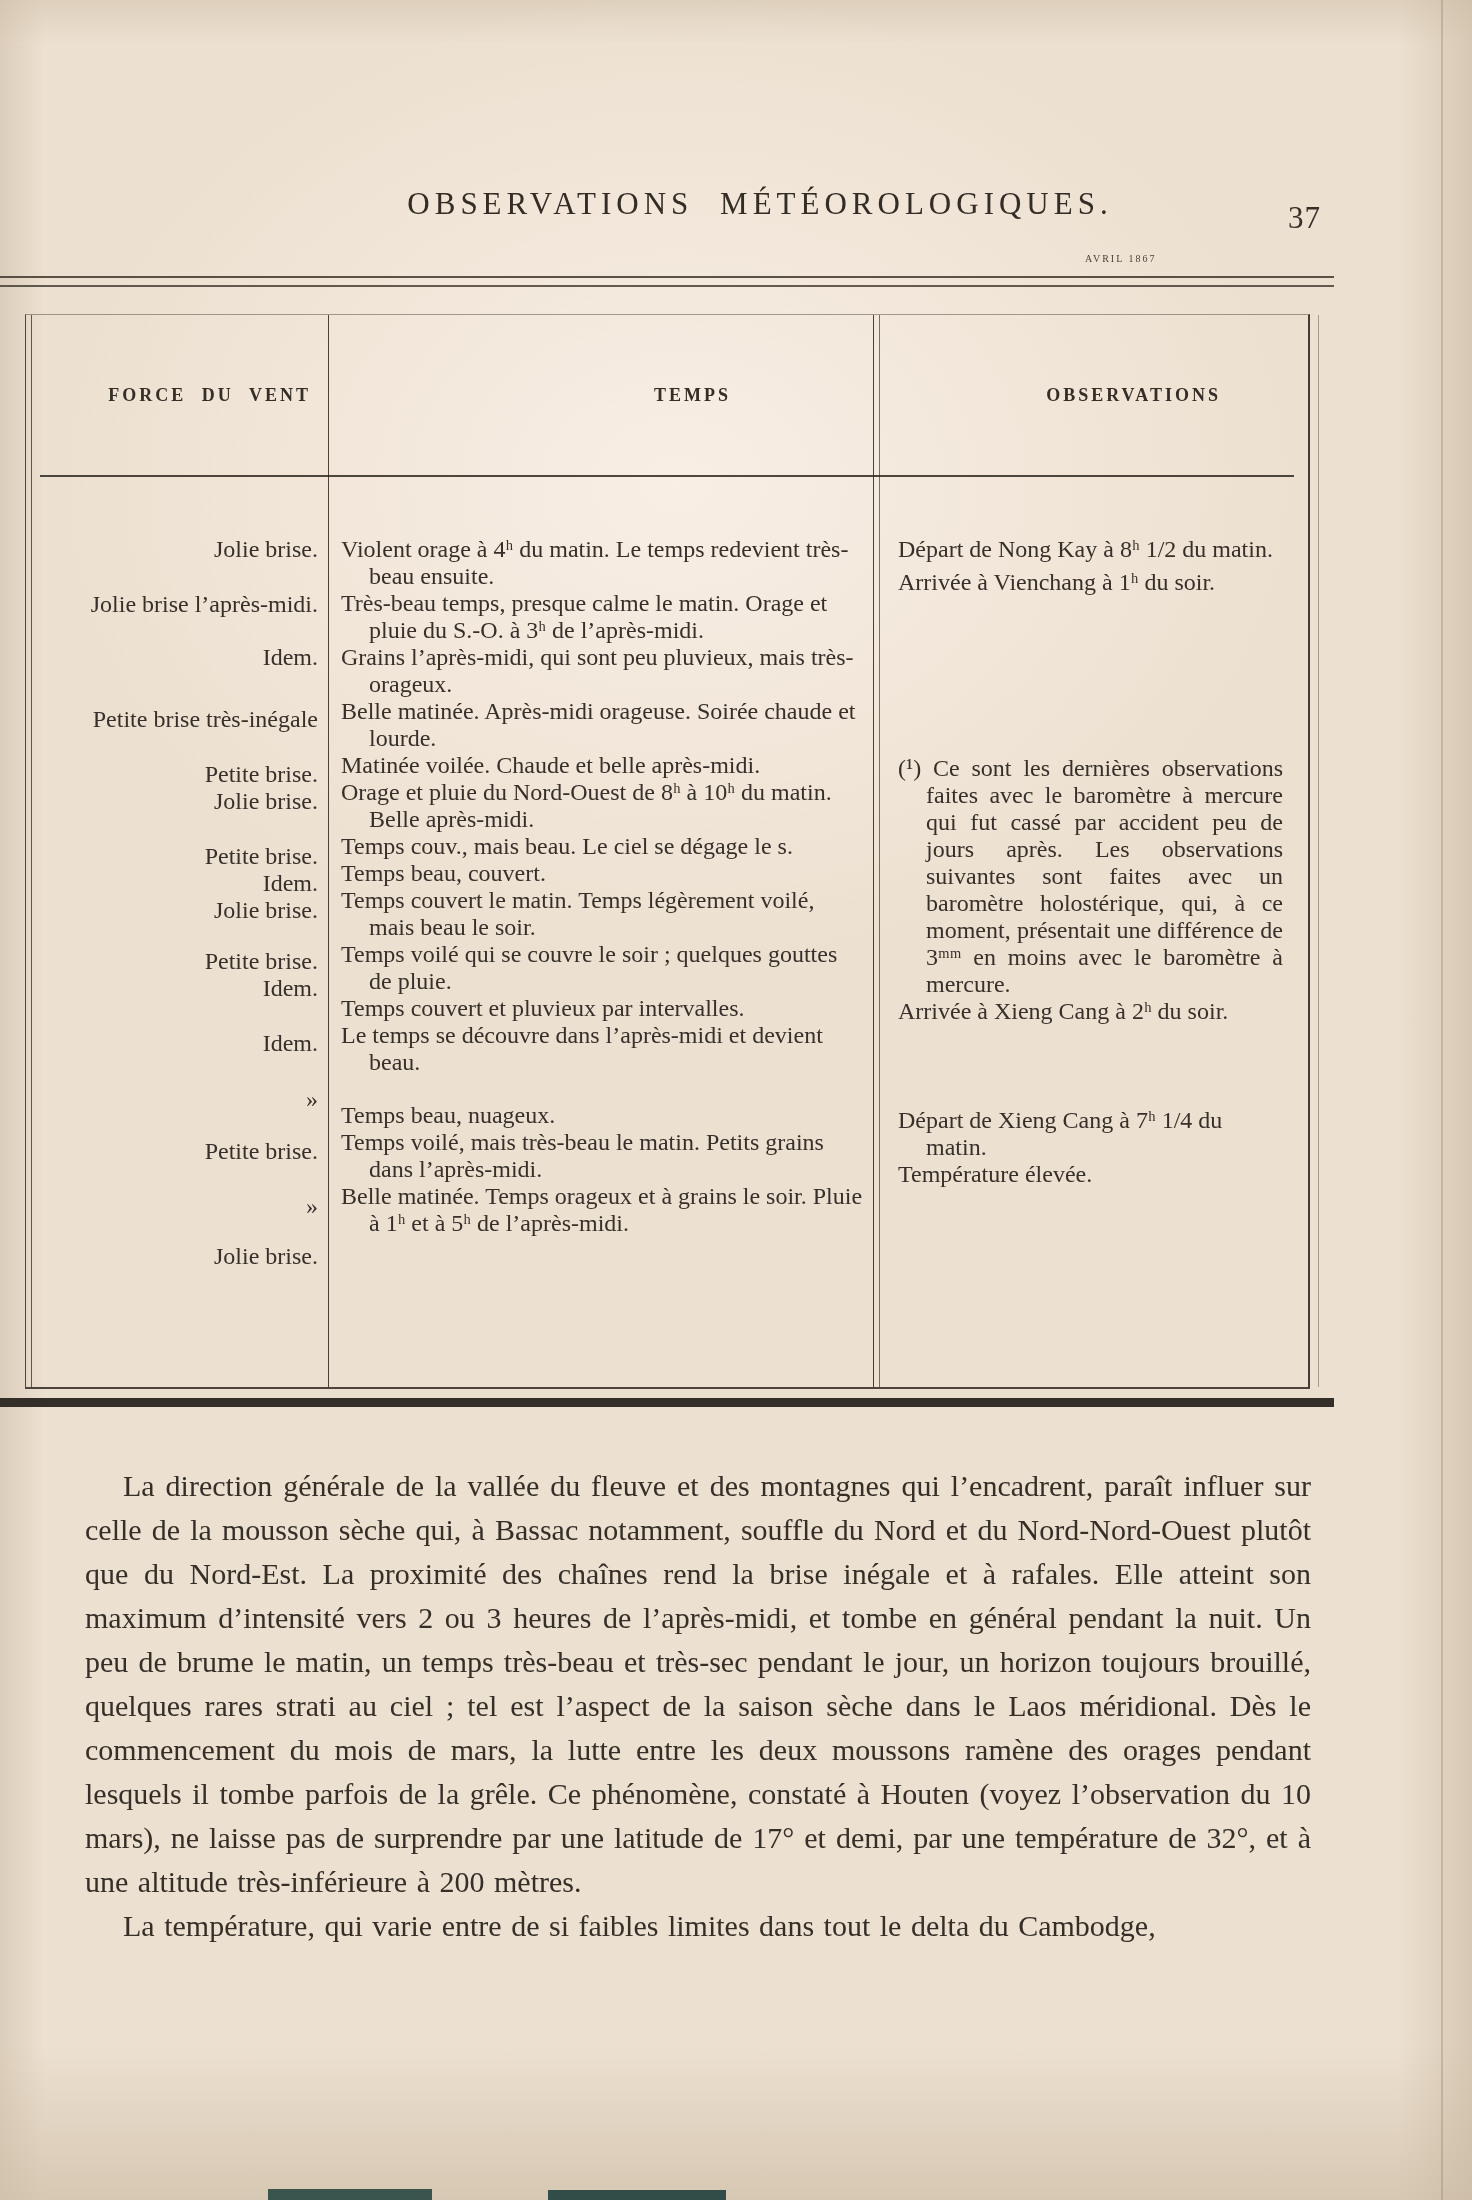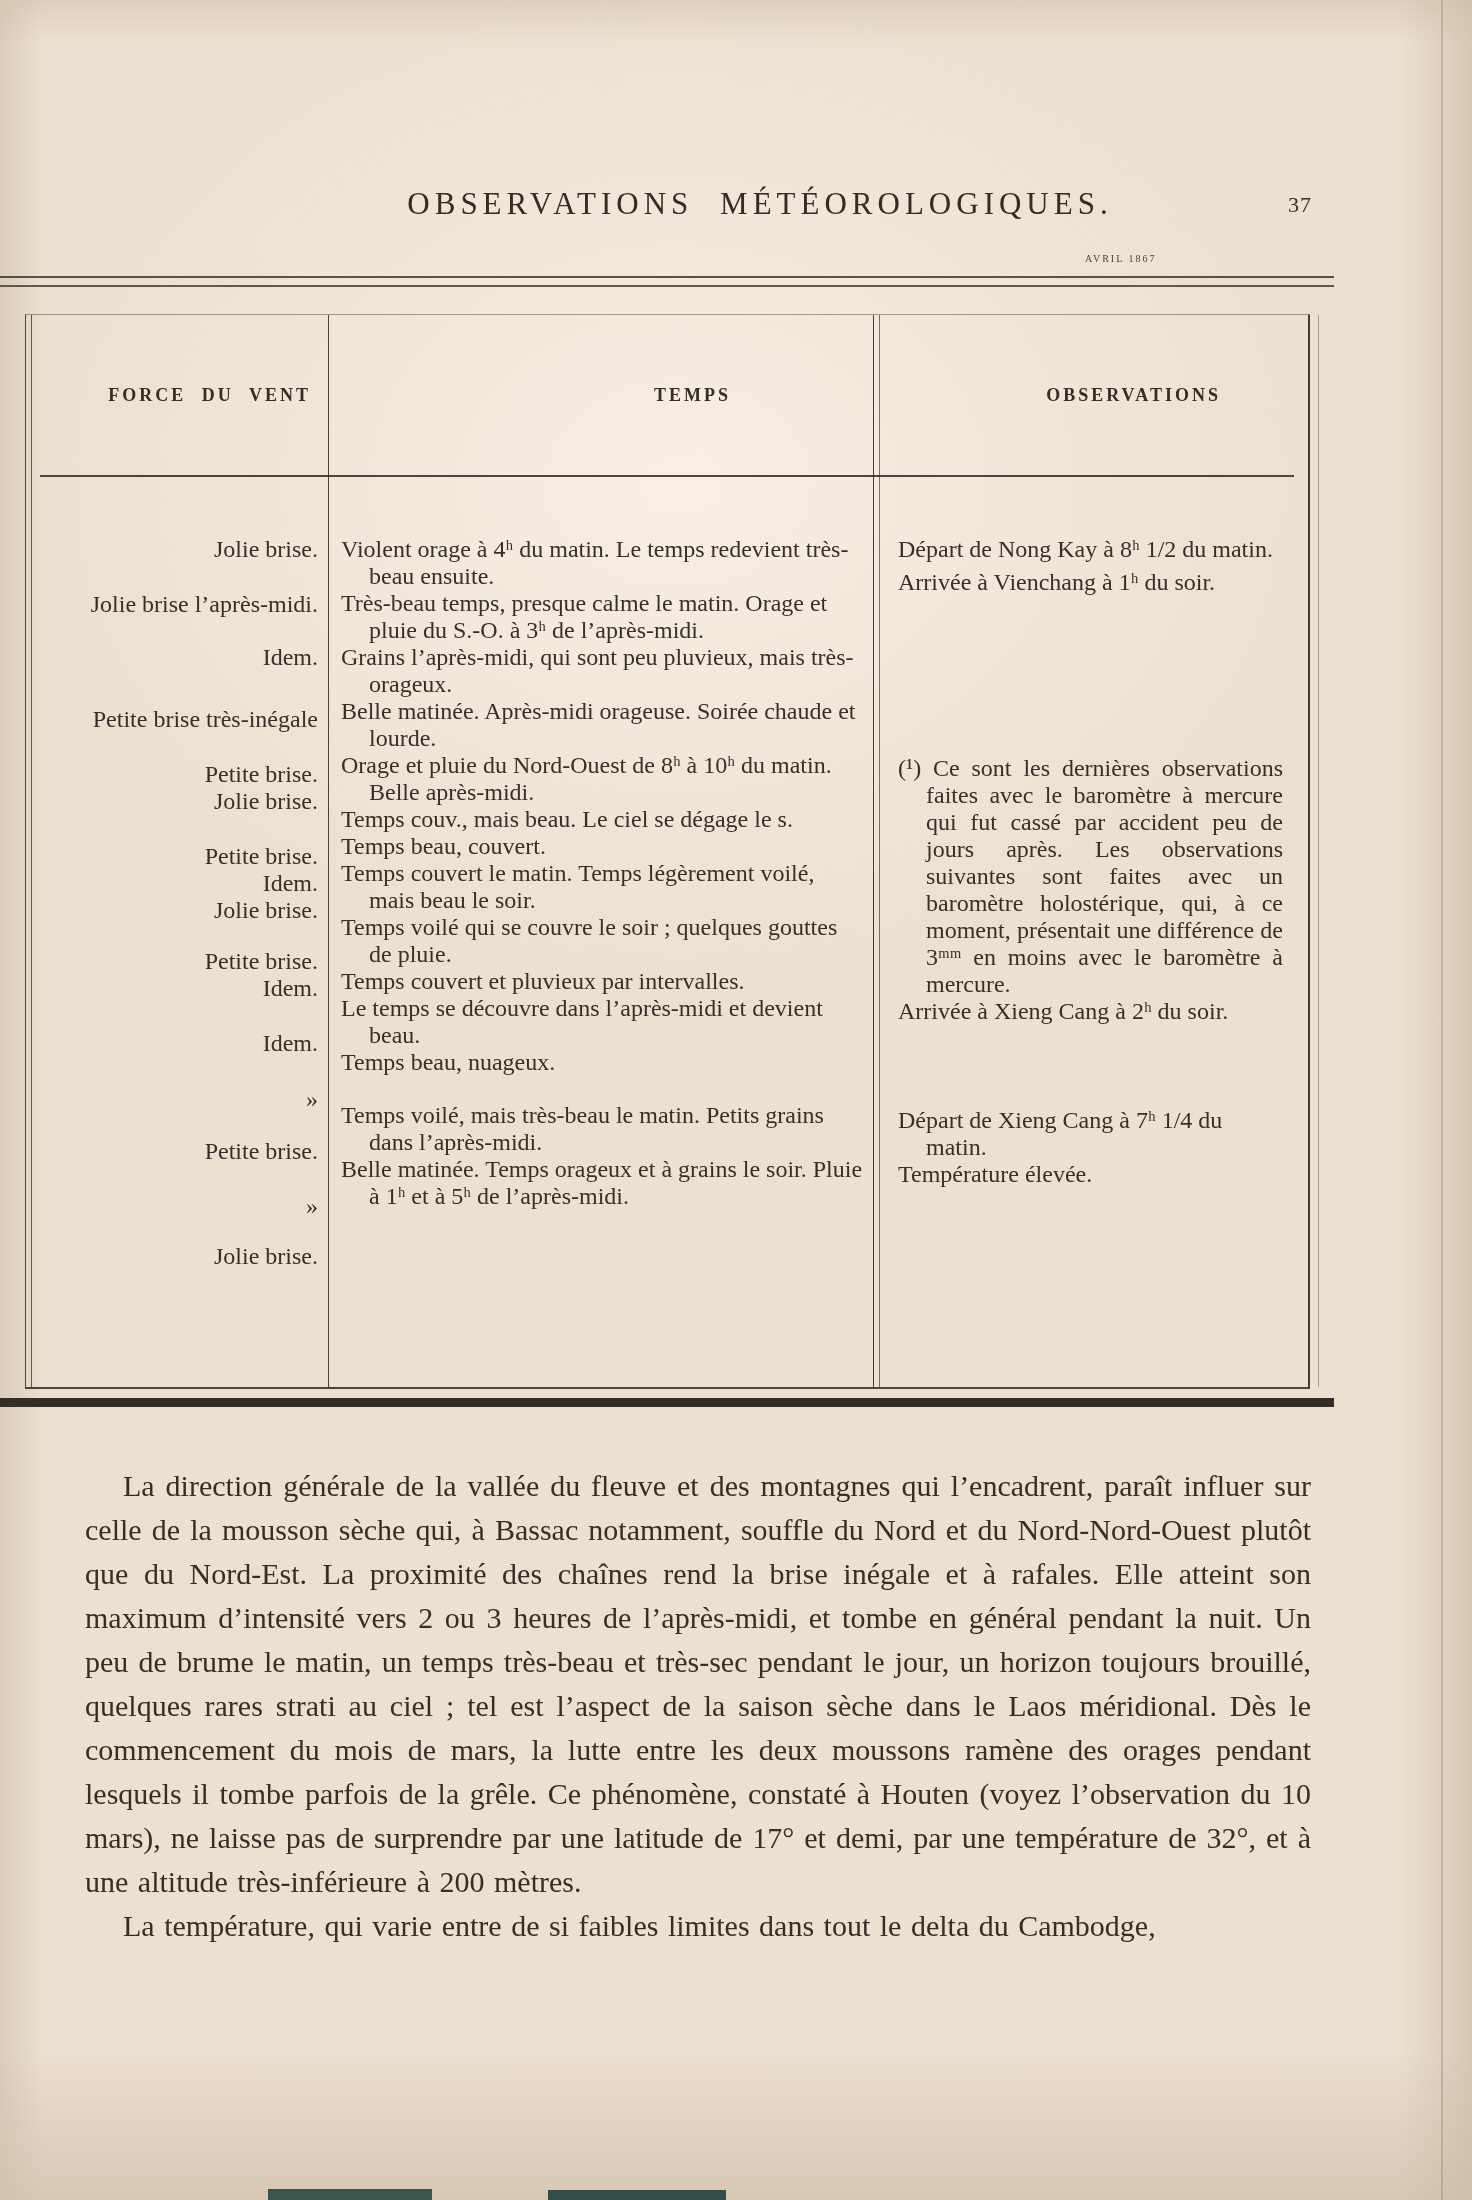--- a/index.html
+++ b/index.html
@@ -18,21 +18,21 @@
     color:#37302a;
   }
   .edge-line{position:absolute;left:1441px;top:0;width:2px;height:2200px;background:rgba(125,108,88,.28);}
 
   
   .title{
     position:absolute;left:95px;top:186px;width:1330px;
     text-align:center;font-size:31px;letter-spacing:5px;word-spacing:14px;
     color:#332d26;white-space:nowrap;
   }
-  .page-number{position:absolute;left:1288px;top:192px;font-size:22px;letter-spacing:1px;color:#37302a;}
+  .page-number{position:absolute;left:1288px;top:200px;font-size:31px;letter-spacing:1px;color:#37302a;}
   .period{position:absolute;left:1085px;top:253px;font-size:10px;letter-spacing:2px;color:#4a423a;}
   .double-rule{
     position:absolute;left:0;top:276px;width:1334px;height:7px;
     border-top:2px solid rgba(64,56,46,.85);border-bottom:2px solid rgba(64,56,46,.8);
   }
 
   
   .obs-table{
     position:absolute;left:25px;top:314px;width:1282px;height:1072px;
     border-top:1px solid rgba(62,54,44,.45);
@@ -138,20 +138,21 @@
         <div class="cell">»</div>
         <div class="cell">Jolie brise.</div>
       </div>
 
     <div class="tcol col-temps">
 
     <div class="cell">Violent orage à 4ʰ du matin. Le temps redevient très-beau ensuite.</div>
         <div class="cell">Très-beau temps, presque calme le matin. Orage et pluie du S.-O. à 3ʰ de l’après-midi.</div>
         <div class="cell">Grains l’après-midi, qui sont peu pluvieux, mais très-orageux.</div>
         <div class="cell">Belle matinée. Après-midi orageuse. Soirée chaude et lourde.</div>
+        <div class="cell">Matinée voilée. Chaude et belle après-midi.</div>
         <div class="cell">Orage et pluie du Nord-Ouest de 8ʰ à 10ʰ du matin. Belle après-midi.</div>
         <div class="cell">Temps couv., mais beau. Le ciel se dégage le s.</div>
         <div class="cell">Temps beau, couvert.</div>
         <div class="cell">Temps couvert le matin. Temps légèrement voilé, mais beau le soir.</div>
         <div class="cell">Temps voilé qui se couvre le soir ; quelques gouttes de pluie.</div>
         <div class="cell">Temps couvert et pluvieux par intervalles.</div>
         <div class="cell">Le temps se découvre dans l’après-midi et devient beau.</div>
         <div class="cell">Temps beau, nuageux.</div>
         <div class="cell">Temps voilé, mais très-beau le matin. Petits grains dans l’après-midi.</div>
         <div class="cell">Belle matinée. Temps orageux et à grains le soir. Pluie à 1ʰ et à 5ʰ de l’après-midi.</div>

